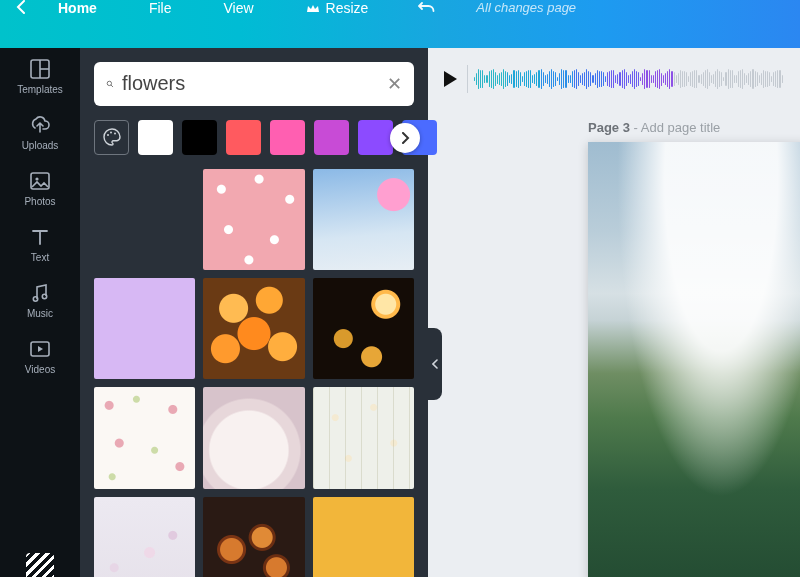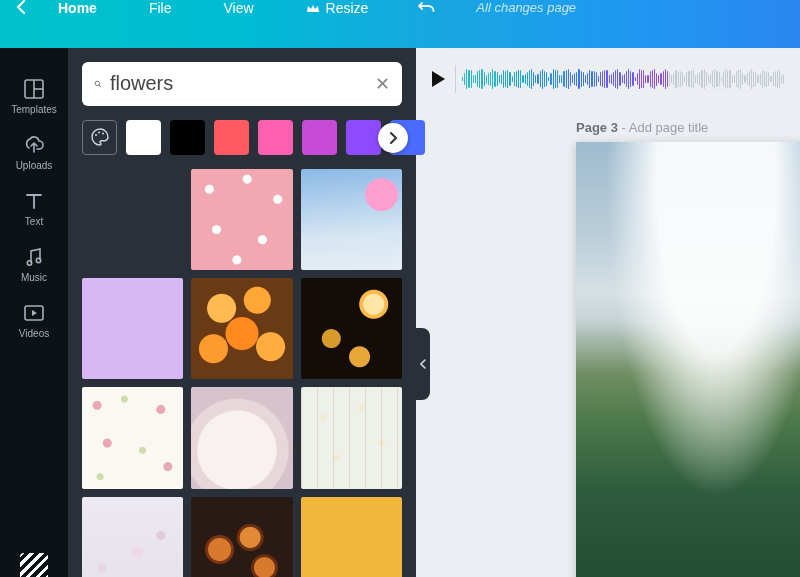--- a/index.html
+++ b/index.html
@@ -9,21 +9,21 @@
   .topbar { height: 48px; background: linear-gradient(90deg, #00c2cb 0%, #00bcd4 30%, #18a6e0 55%, #1d9bf0 75%, #2b87f1 100%); display: flex; align-items: flex-start; color: #fff; padding: 0 12px; font-size: 14px; gap: 20px; }
   .topbar .back { width: 18px; display:flex; align-items:center; justify-content:center; }
   .topbar .item { padding: 0 16px; cursor: pointer; font-weight: 500; }
   .topbar .home { font-weight: 700; padding-left:8px; }
   .topbar .resize { display:flex; align-items:center; gap:6px; }
   .topbar .undo { margin-left: 14px; font-size:16px; opacity:.95; }
   .topbar .status { margin-left: 20px; font-style: italic; color: rgba(255,255,255,0.75); font-size:13px; }
 
   .main { flex:1; display:flex; min-height:0; }
 
-  .rail { width: 68px; background: #0d1216; display:flex; flex-direction:column; align-items:center; padding-top:20px; }
+  .rail { width: 80px; background: #0d1216; display:flex; flex-direction:column; align-items:center; padding-top:0; }
   .rail-item { width:100%; height:56px; display:flex; flex-direction:column; align-items:center; justify-content:center; color:#a6afbb; font-size:10px; cursor:pointer; gap:4px; }
   .rail-item .ico { width:22px; height:22px; display:flex; align-items:center; justify-content:center; }
   .rail-item.last { margin-top:auto; margin-bottom:-10px; height:40px; }
   .rail-item.last .stripes { width:28px; height:28px; background:repeating-linear-gradient(135deg,#fff 0 3px, transparent 3px 7px); border-radius:4px; }
 
   .panel { width: 348px; background:#293039; padding:14px 14px 0 14px; display:flex; flex-direction:column; min-width:0; position:relative; }
   .search { background:#fff; border-radius:6px; height:46px; display:flex; align-items:center; padding:0 12px; }
   .search input { border:none; outline:none; flex:1; font-size:20px; color:#444; }
   .search .x { color:#888; font-size:18px; cursor:pointer; }
 
@@ -104,20 +104,30 @@
         </span>
       <span>Templates</span>
     </div>
     <div class="rail-item">
       <span class="ico">
           <svg width="22" height="22" viewBox="0 0 22 22">
             <path d="M6 14a5 5 0 0 1 1-9 5 5 0 0 1 9 2 4 4 0 0 1 0 8h-2M11 9v9m0-9-3 3m3-3 3 3" stroke="#a6afbb" stroke-width="1.6" fill="none" stroke-linecap="round"></path>
           </svg>
         </span>
       <span>Uploads</span>
+    </div>
+    <div class="rail-item">
+      <span class="ico">
+          <svg width="22" height="22" viewBox="0 0 22 22">
+            <rect x="2" y="3" width="18" height="16" rx="2" stroke="#a6afbb" stroke-width="1.6" fill="none"></rect>
+            <circle cx="8" cy="9" r="1.6" fill="#a6afbb"></circle>
+            <path d="M3 17l5-5 4 4 3-3 4 4" stroke="#a6afbb" stroke-width="1.6" fill="none"></path>
+          </svg>
+        </span>
+      <span>Photos</span>
     </div>
     <div class="rail-item">
       <span class="ico">
           <svg width="22" height="22" viewBox="0 0 22 22">
             <path d="M4 5h14M11 5v13" stroke="#a6afbb" stroke-width="1.8" stroke-linecap="round"></path>
           </svg>
         </span>
       <span>Text</span>
     </div>
     <div class="rail-item">

